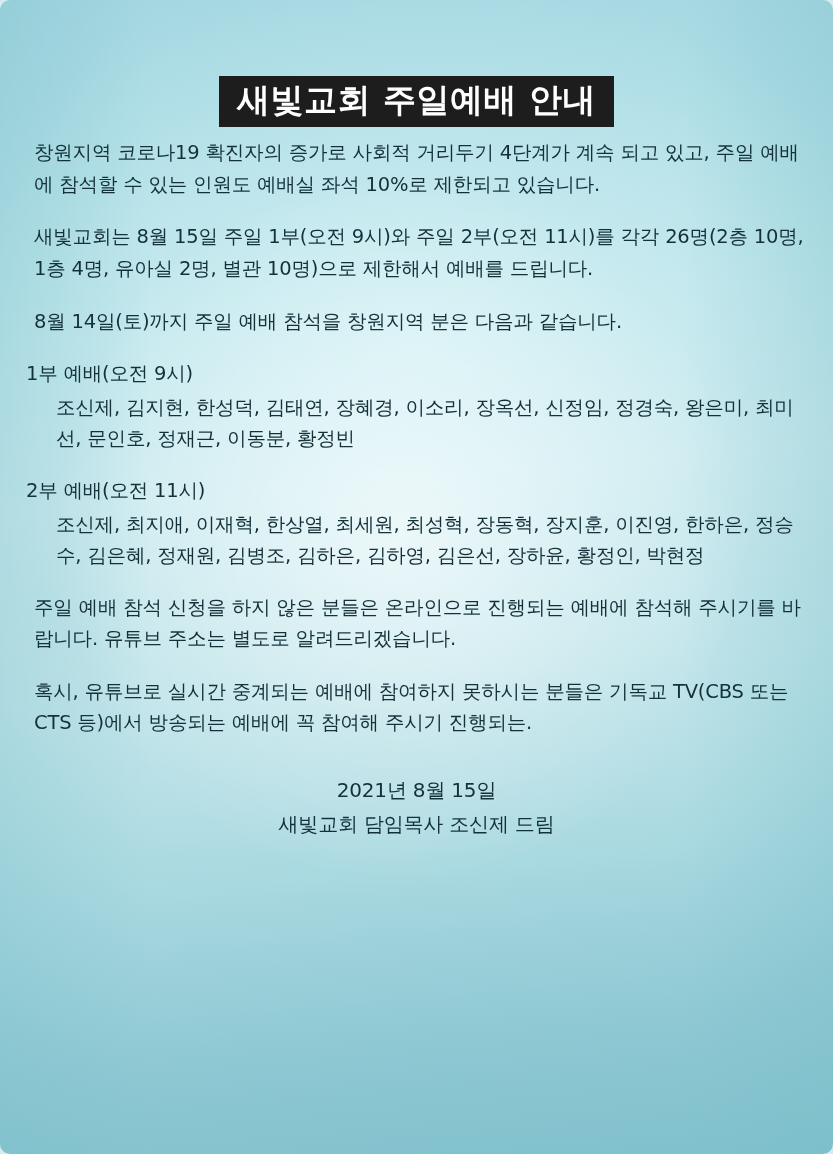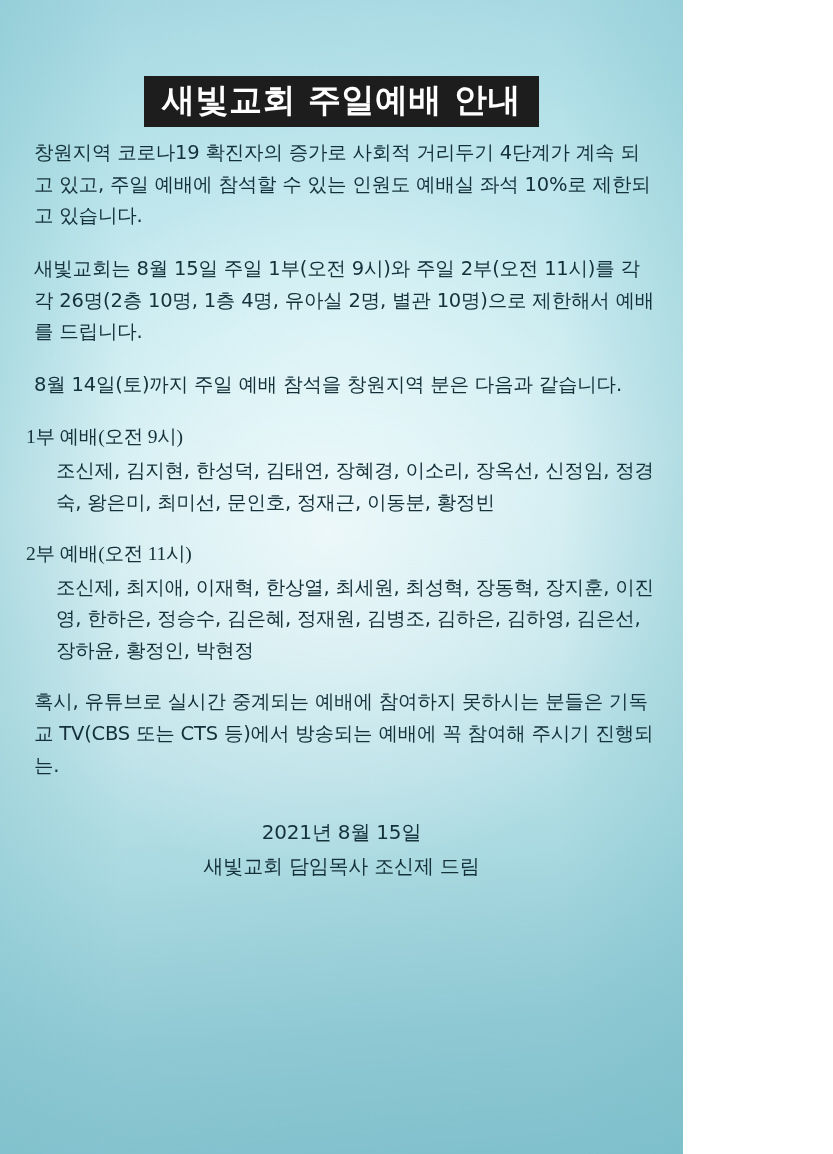--- a/index.html
+++ b/index.html
@@ -7,27 +7,28 @@
     padding: 0;
   }
   body {
     width: 833px;
     height: 1154px;
     font-family: "DejaVu Sans", "Liberation Sans", sans-serif;
     overflow: hidden;
   }
   .poster {
     position: relative;
-    width: 683px;
+    width: 833px;
     height: 1154px;
     box-sizing: border-box;
     background:
       radial-gradient(ellipse 520px 520px at 48% 46%, rgba(255,255,255,0.62) 0%, rgba(255,255,255,0.22) 42%, rgba(255,255,255,0.0) 68%),
       radial-gradient(ellipse 900px 700px at 50% 30%, rgba(214,243,247,0.75) 0%, rgba(180,226,233,0.25) 55%, rgba(150,205,215,0.0) 80%),
       linear-gradient(175deg, #9fd3de 0%, #a9dae3 12%, #bfe5ea 28%, #cfeaee 42%, #c4e5ea 58%, #a8d8e0 74%, #8ec8d3 88%, #7fc0cc 100%);
+    border-radius: 10px;
   }
   .poster::after {
     content: "";
     position: absolute;
     left: 0; top: 0; right: 0; bottom: 0;
     background:
       linear-gradient(90deg, rgba(120,190,200,0.30) 0%, rgba(255,255,255,0.0) 18%, rgba(255,255,255,0.0) 82%, rgba(120,190,200,0.30) 100%);
     pointer-events: none;
   }
   .content {
@@ -54,21 +55,20 @@
     font-size: 19.5px;
     color: #14313a;
     line-height: 1.62;
     letter-spacing: -0.2px;
   }
   p {
     margin: 0 0 21px 8px;
   }
   .section-head {
     margin: 0 0 2px 0;
-    font-family: Liberation Serif, serif;
   }
   .names {
     margin: 0 0 20px 0;
     padding-left: 30px;
     line-height: 1.62;
   }
   .footer {
     text-align: center;
     font-size: 20px;
     color: #14313a;
@@ -96,20 +96,21 @@
       <div>
         <p class="section-head">1부 예배(오전 9시)</p>
         <p class="names">조신제, 김지현, 한성덕, 김태연, 장혜경, 이소리, 장옥선, 신정임, 정경숙, 왕은미, 최미선, 문인호, 정재근, 이동분, 황정빈</p>
       </div>
 
       <div>
         <p class="section-head">2부 예배(오전 11시)</p>
         <p class="names">조신제, 최지애, 이재혁, 한상열, 최세원, 최성혁, 장동혁, 장지훈, 이진영, 한하은, 정승수, 김은혜, 정재원, 김병조, 김하은, 김하영, 김은선, 장하윤, 황정인, 박현정</p>
       </div>
 
+      <p>주일 예배 참석 신청을 하지 않은 분들은 온라인으로 진행되는 예배에 참석해 주시기를 바랍니다. 유튜브 주소는 별도로 알려드리겠습니다.</p>
       <p>혹시, 유튜브로 실시간 중계되는 예배에 참여하지 못하시는 분들은 기독교 TV(CBS 또는 CTS 등)에서 방송되는 예배에 꼭 참여해 주시기 진행되는.</p>
 
       <div class="footer">
         <div>2021년 8월 15일</div>
         <div>새빛교회 담임목사 조신제 드림</div>
       </div>
 
     </div>
   </div>
 </div>

